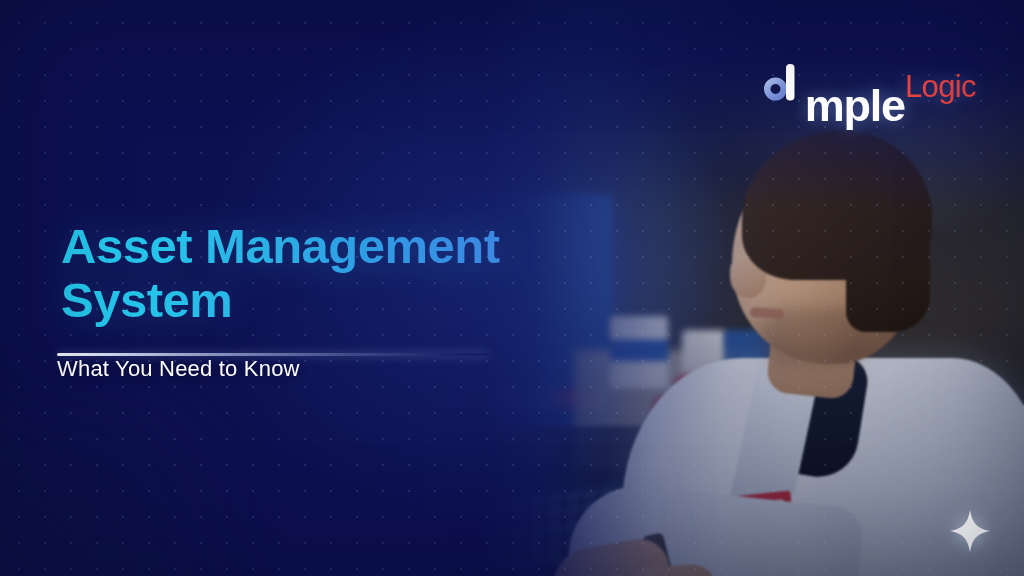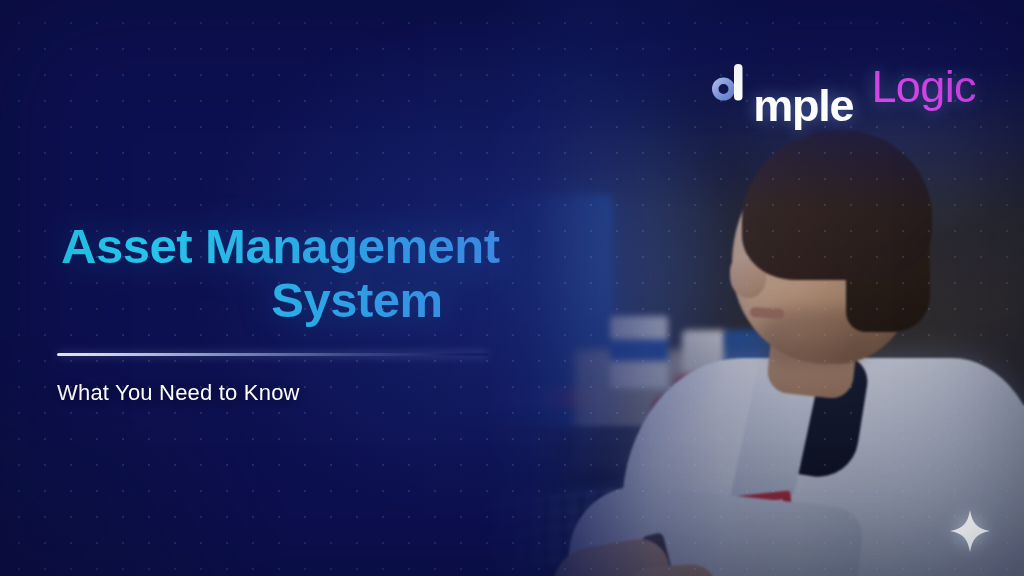--- a/index.html
+++ b/index.html
@@ -278,57 +278,56 @@
     margin-right:1px;
   }
   .logo-mark svg { display:block; width:46px; height:52px; }
   .logo-ample {
     font-size:45px; font-weight:700; color:#ffffff;
     line-height:1; letter-spacing:-1.2px;
     text-shadow:0 0 16px rgba(140,175,255,0.45);
     margin-top:39px;
   }
   .logo-logic {
-    font-size:45px; font-weight:400; color:#d946ef;
-    line-height:1; letter-spacing:-0.6px; margin-left:18px;
+    font-size:31px; font-weight:400; color:#ef4444;
+    line-height:1; letter-spacing:-0.6px; margin-left:0;
     text-shadow:0 0 16px rgba(140,175,255,0.40);
   }
 
   
   .content { position:absolute; left:57px; top:216px; width:600px; }
 
   .headline {
     font-size:49px; font-weight:700; line-height:1.10;
     letter-spacing:-0.5px;
     background:linear-gradient(92deg,
       #24c6ea 0%, #26c2e9 18%, #2ab2e6 34%,
       #2f9ce4 52%, #3a8ae2 70%, #4683e4 86%, #5180e6 100%);
     -webkit-background-clip:text; background-clip:text;
     -webkit-text-fill-color:transparent; color:transparent;
     filter:drop-shadow(0 0 18px rgba(40,150,225,0.30));
     margin:4px;
   }
-  .headline .line2 { display:block;text-align:center; }
+  .headline .line2 { display:block; }
 
   .rule {
     margin-top:25px;
     width:432px; height:3px;
     background:linear-gradient(90deg,
       rgba(255,255,255,0.96) 0%,
       rgba(226,234,252,0.88) 14%,
       rgba(186,203,240,0.62) 42%,
       rgba(150,172,220,0.34) 68%,
       rgba(120,145,200,0.08) 90%,
       rgba(120,145,200,0) 100%);
     border-radius:2px;
     box-shadow:0 0 10px rgba(190,212,255,0.35);
   }
 
   .subhead {
-    margin-top:24px;
     font-size:22px; font-weight:400; color:#ffffff;
     letter-spacing:0.2px;
     text-shadow:0 1px 8px rgba(0,0,0,0.45);
   }
 
   
   .sparkle {
     position:absolute; right:34px; bottom:24px;
     width:40px; height:42px;
     filter:drop-shadow(0 0 9px rgba(220,235,255,0.70));

